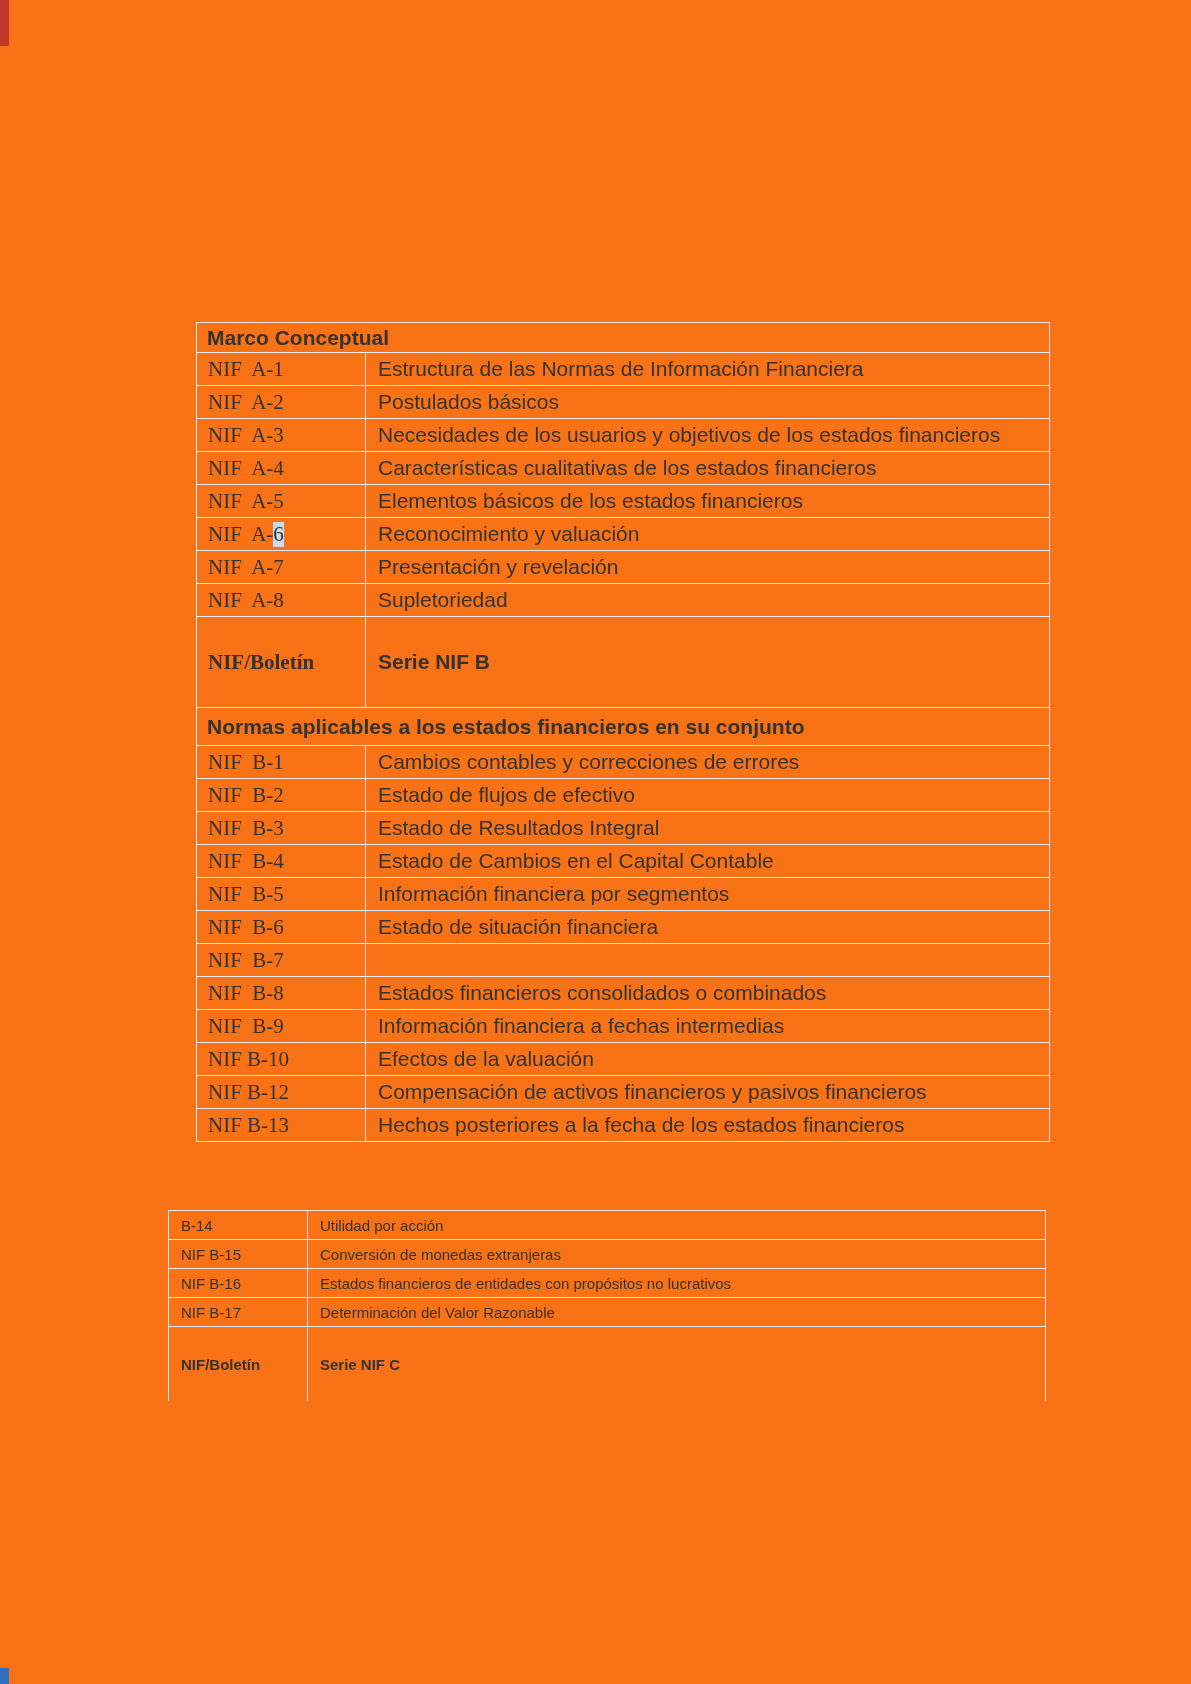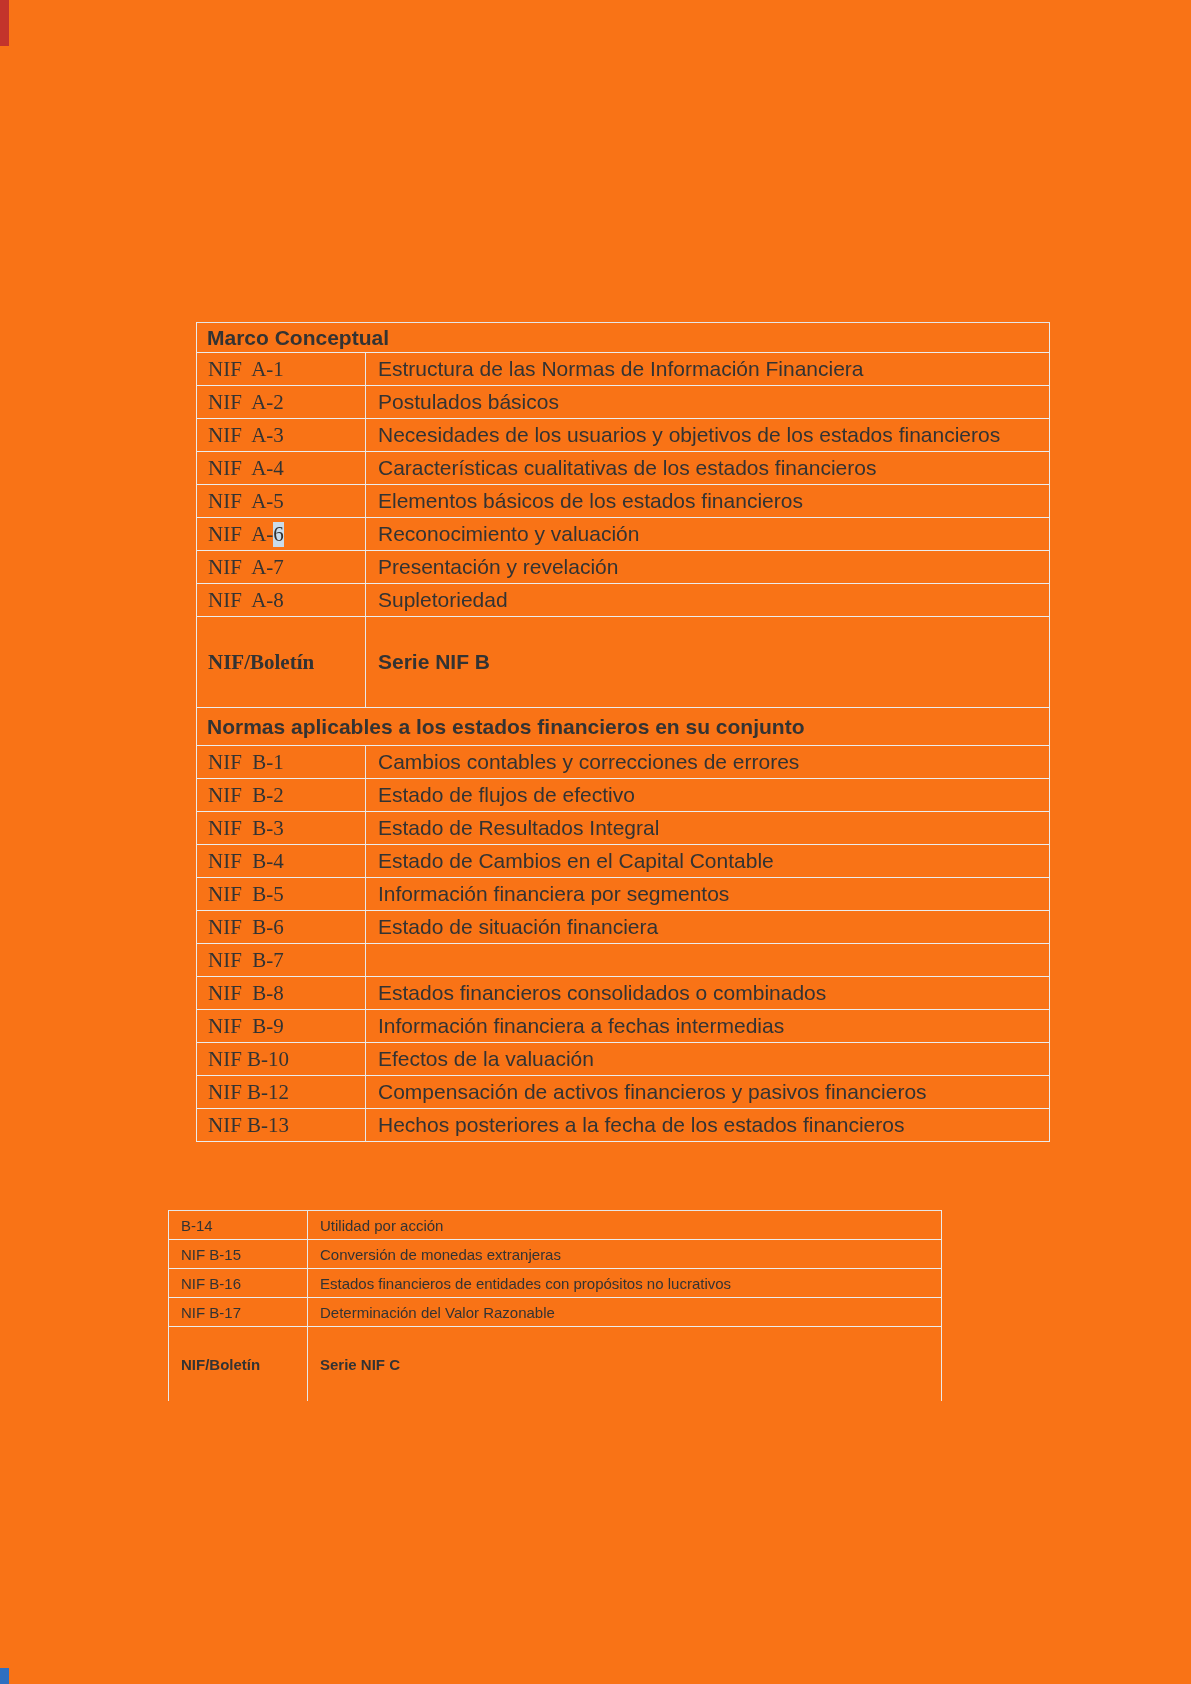--- a/index.html
+++ b/index.html
@@ -41,21 +41,21 @@
   .table1 .c2{
     flex:1;display:flex;align-items:flex-end;
     padding-left:12px;box-sizing:border-box;
     white-space:nowrap;overflow:hidden;
   }
   .code{white-space:pre;}
   .hl{background:#c9dcec;}
 
   
   .table2{
-    position:absolute;left:168px;top:1210px;width:774px;
+    position:absolute;left:168px;top:1210px;width:878px;
     border-top:1px solid #e6e6e6;
     border-left:1px solid #eaeaea;
     border-right:1px solid #eaeaea;
     font-size:15px;
     box-sizing:border-box;
     text-align:right;
   }
   .table2 .row{display:flex;border-bottom:1px solid #ececec;box-sizing:border-box;align-items:center;}
   .t2-row{height:29px;}
   .t2-bolrow{height:74px;font-weight:bold;border-bottom:none !important;}

